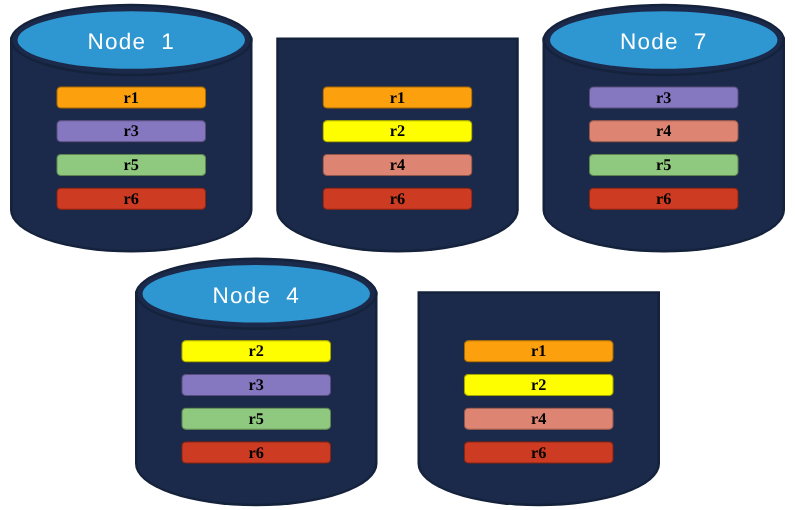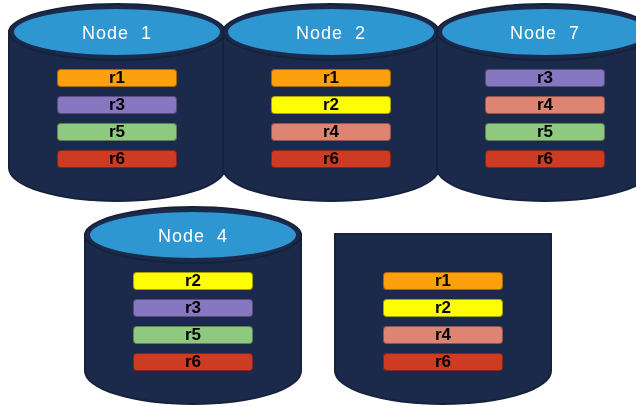--- a/index.html
+++ b/index.html
@@ -27,21 +27,21 @@
   }
   .row-bottom {
     top: 208px;
     left: 0;
     right: 0;
     justify-content: center;
     gap: 36px;
   }
   .node {
     position: relative;
-    width: 214px;
+    width: 190px;
     height: 195px;
     flex: 0 0 auto;
   }
   .cyl-body {
     position: absolute;
     left: 0;
     right: 0;
     top: 27px;
     bottom: 0;
     background: #1B2A4A;
@@ -83,23 +83,24 @@
   .bar {
     width: 118px;
     height: 16px;
     border-radius: 4px;
     border: 1px solid rgba(0,0,0,0.35);
     box-sizing: content-box;
     display: flex;
     align-items: center;
     justify-content: center;
     color: #000000;
-    font-size: 17px;
+    font-size: 13px;
     font-weight: bold;
     line-height: 16px;
+    font-family: Liberation Serif, serif;
   }
 </style>
 </head>
 <body>
 
 <div class="canvas">
   <div class="row row-top">
   <div class="node">
     <div class="cyl-body"></div>
     <div class="cyl-top">
@@ -108,23 +109,20 @@
     <div class="bars">
           <div class="bar" style="background: rgb(252, 161, 13);">r1</div>
           <div class="bar" style="background: rgb(133, 119, 192);">r3</div>
           <div class="bar" style="background: rgb(143, 201, 127);">r5</div>
           <div class="bar" style="background: rgb(204, 59, 34);">r6</div>
         </div>
   </div>
 
   <div class="node">
     <div class="cyl-body"></div>
-    <div class="cyl-top">
-      <span class="node-title">Node  2</span>
-    </div>
     <div class="bars">
           <div class="bar" style="background: rgb(252, 161, 13);">r1</div>
           <div class="bar" style="background: rgb(254, 254, 0);">r2</div>
           <div class="bar" style="background: rgb(222, 132, 115);">r4</div>
           <div class="bar" style="background: rgb(204, 59, 34);">r6</div>
         </div>
   </div>
 
   <div class="node">
     <div class="cyl-body"></div>

